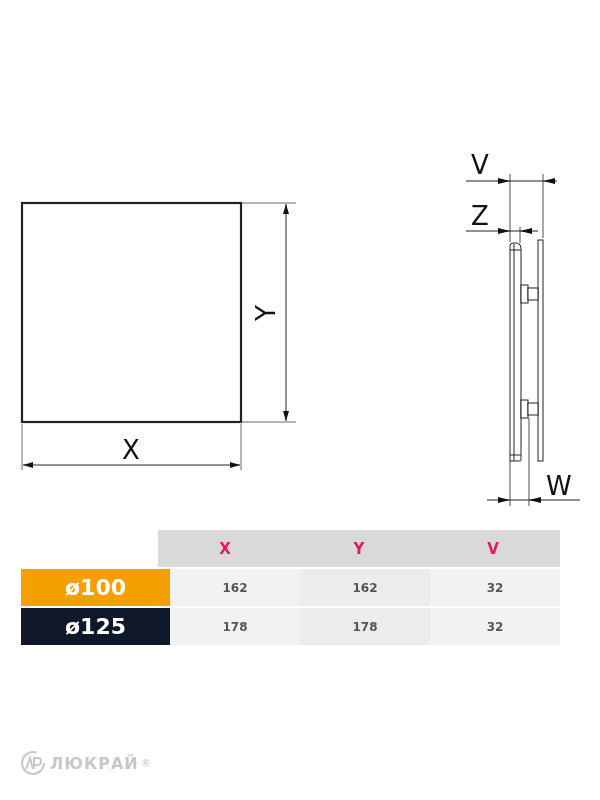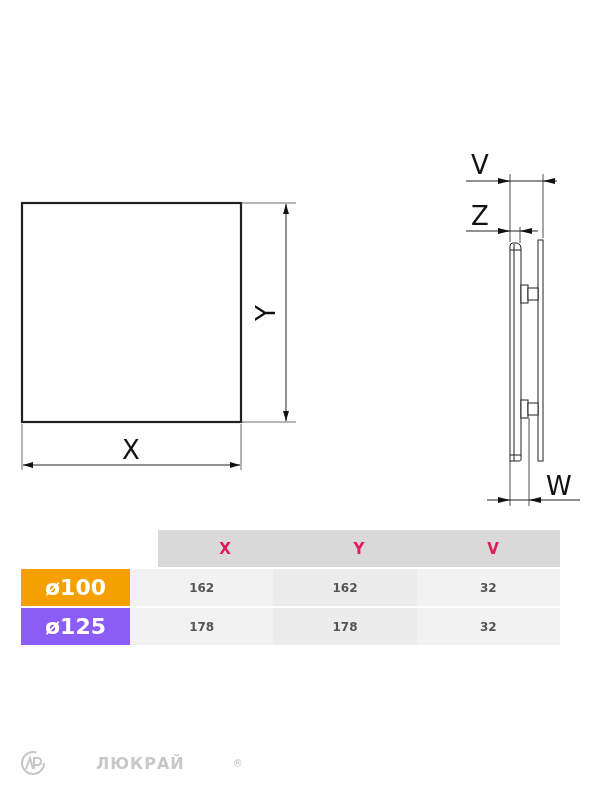--- a/index.html
+++ b/index.html
@@ -5,28 +5,28 @@
     html, body { margin: 0; padding: 0; background: #ffffff; }
     body { width: 600px; height: 800px; position: relative; overflow: hidden;
            font-family: "DejaVu Sans", sans-serif; }
     .drawing { position: absolute; left: 0; top: 0; width: 600px; height: 520px; }
     .dim-label { font-family: "DejaVu Sans", sans-serif; font-size: 26px; fill: #111; }
 
     .spec-table { position: absolute; left: 21px; top: 530px; width: 539px; }
     .row { display: flex; height: 37px; margin-bottom: 2px; }
     .row.header { height: 37px; }
     .cell { display: flex; align-items: center; justify-content: center; }
-    .label-cell { width: 109px; color: #fff; font-weight: bold; font-size: 22px; }
+    .label-cell { width: 149px; color: #fff; font-weight: bold; font-size: 22px; }
     .head-blank { width: 137px; background: #ffffff; }
     .hdr { flex: 1; background: #d9d9d9; color: #e5185a; font-weight: bold; font-size: 15px; }
     .val { flex: 1; color: #555; font-weight: bold; font-size: 12px; background: #f2f2f2; }
     .val.mid { background: #ececec; }
 
     .logo { position: absolute; left: 20px; top: 750px; display: flex; align-items: center;
-            color: #c8c8c8; gap: 46px; }
+            color: #c8c8c8; }
     .logo-text { font-size: 16px; font-weight: bold; letter-spacing: 1px; margin-left: 4px; }
     .logo-reg { font-size: 10px; vertical-align: super; margin-left: 2px; }
   </style>
 </head>
 <body>
 
 <svg class="drawing" viewBox="0 0 600 520" width="600" height="520">
   <defs>
     <marker id="arr" viewBox="0 0 10 6" refX="10" refY="3" markerWidth="12" markerHeight="6" orient="auto-start-reverse" markerUnits="userSpaceOnUse">
       <path d="M0,0 L10,3 L0,6 z" fill="#111"></path>
@@ -93,21 +93,21 @@
     <div class="cell hdr">Y</div>
     <div class="cell hdr">V</div>
   </div>
   <div class="row">
     <div class="cell label-cell" style="background:#f5a000">ø100</div>
     <div class="cell val">162</div>
     <div class="cell val mid">162</div>
     <div class="cell val">32</div>
   </div>
   <div class="row">
-    <div class="cell label-cell" style="background:#8b5cf6">ø125</div>
+    <div class="cell label-cell" style="background:#0f172a">ø125</div>
     <div class="cell val">178</div>
     <div class="cell val mid">178</div>
     <div class="cell val">32</div>
   </div>
 </div>
 
 <div class="logo">
   <svg width="26" height="26" viewBox="0 0 26 26">
     <circle cx="13" cy="13" r="11" fill="none" stroke="#c8c8c8" stroke-width="2" stroke-dasharray="55 14"></circle>
     <path d="M6,19 L10,8 L13,19 M14,19 L14,8 L18,8 Q21,8 21,11.5 Q21,15 18,15 L14,15" fill="none" stroke="#c8c8c8" stroke-width="2"></path>

